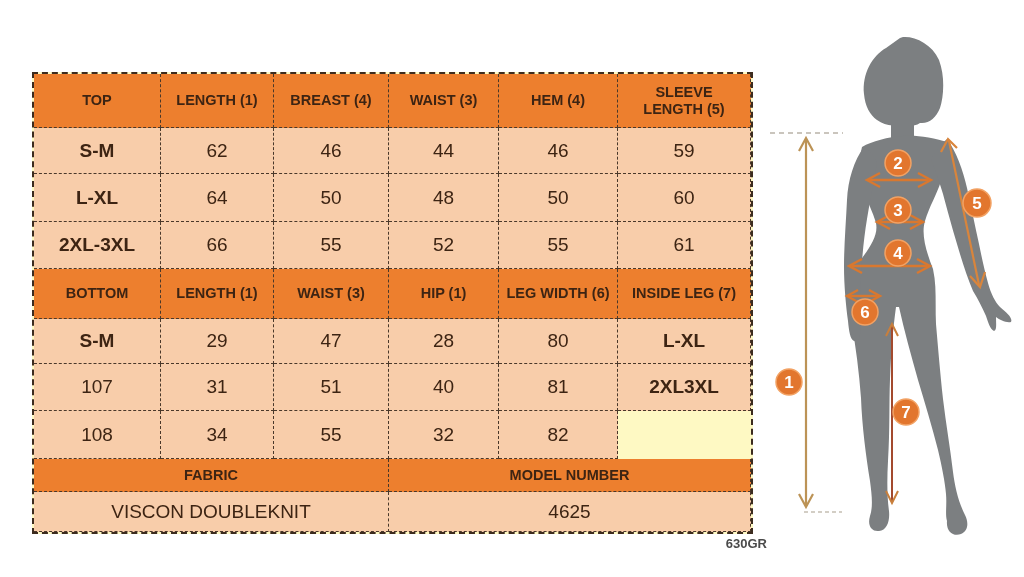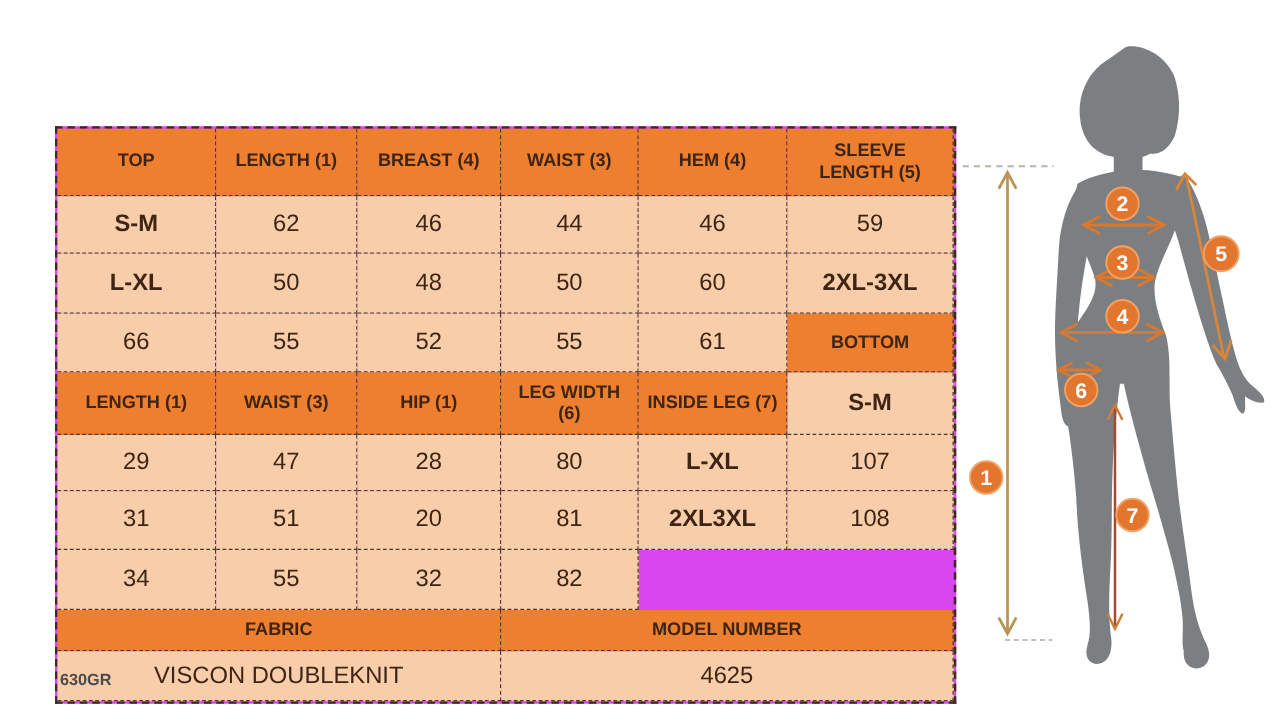--- a/index.html
+++ b/index.html
@@ -2,43 +2,42 @@
 <html><head>
 <meta charset="utf-8">
 <style>
   html,body{margin:0;padding:0;}
   body{
     width:1024px;height:577px;position:relative;overflow:hidden;
     background:#ffffff;
     font-family:"Liberation Sans", sans-serif;
   }
   .size-table{
-    position:absolute;left:44px;top:72px;
+    position:absolute;left:32px;top:72px;
     display:grid;
     grid-template-columns:127px 113px 115px 110px 119px 133px;
     grid-template-rows:54px 46px 48px 47px 50px 45px 47px 48px 33px 40px;
     border:2px dashed #3c2b1e;
-    background:#d946ef;
+    background:#fef9c3;
     box-sizing:content-box;
-    margin-top:29px;
   }
   .cell{
     border-right:1px dashed #4a382a;
     border-bottom:1px dashed #4a382a;
     display:flex;align-items:center;justify-content:center;
     text-align:center;color:#3d2413;line-height:1.15;
     padding:0 6px;box-sizing:border-box;
   }
   .hd{background:#ed7f2e;font-weight:bold;font-size:14.5px;}
   .sz{background:#f8cdaa;font-weight:bold;font-size:19px;}
   .val{background:#f8cdaa;font-size:19px;}
   .span3{grid-column:span 3;}
   .weight-note{
     position:absolute;left:48px;top:536px;width:719px;
-    font-size:13px;color:#4b4b4b;font-weight:600;
+    text-align:right;font-size:13px;color:#4b4b4b;font-weight:600;
   }
   .figure-layer{position:absolute;left:0;top:0;width:1024px;height:577px;pointer-events:none;}
   .marker-num{fill:#ffffff;font-family:"Liberation Sans",sans-serif;font-size:17px;font-weight:bold;text-anchor:middle;}
 </style>
 </head>
 <body>
 
 <div class="size-table">
 
   <div class="cell hd">TOP</div>
@@ -49,20 +48,21 @@
   <div class="cell hd">SLEEVE LENGTH (5)</div>
 
   <div class="cell sz">S-M</div>
   <div class="cell val">62</div>
   <div class="cell val">46</div>
   <div class="cell val">44</div>
   <div class="cell val">46</div>
   <div class="cell val">59</div>
 
   <div class="cell sz">L-XL</div>
+  <div class="cell val">64</div>
   <div class="cell val">50</div>
   <div class="cell val">48</div>
   <div class="cell val">50</div>
   <div class="cell val">60</div>
 
   <div class="cell sz">2XL-3XL</div>
   <div class="cell val">66</div>
   <div class="cell val">55</div>
   <div class="cell val">52</div>
   <div class="cell val">55</div>
@@ -78,21 +78,21 @@
   <div class="cell sz">S-M</div>
   <div class="cell val">29</div>
   <div class="cell val">47</div>
   <div class="cell val">28</div>
   <div class="cell val">80</div>
 
   <div class="cell sz">L-XL</div>
   <div class="cell val">107</div>
   <div class="cell val">31</div>
   <div class="cell val">51</div>
-  <div class="cell val">20</div>
+  <div class="cell val">40</div>
   <div class="cell val">81</div>
 
   <div class="cell sz">2XL3XL</div>
   <div class="cell val">108</div>
   <div class="cell val">34</div>
   <div class="cell val">55</div>
   <div class="cell val">32</div>
   <div class="cell val">82</div>
 
   <div class="cell hd span3">FABRIC</div>

